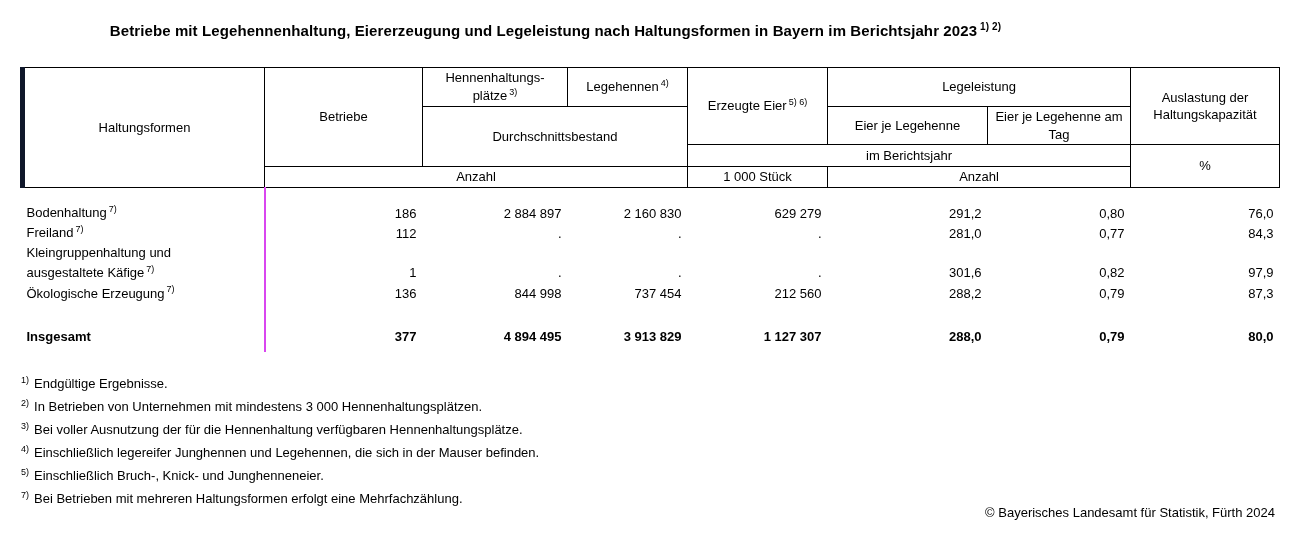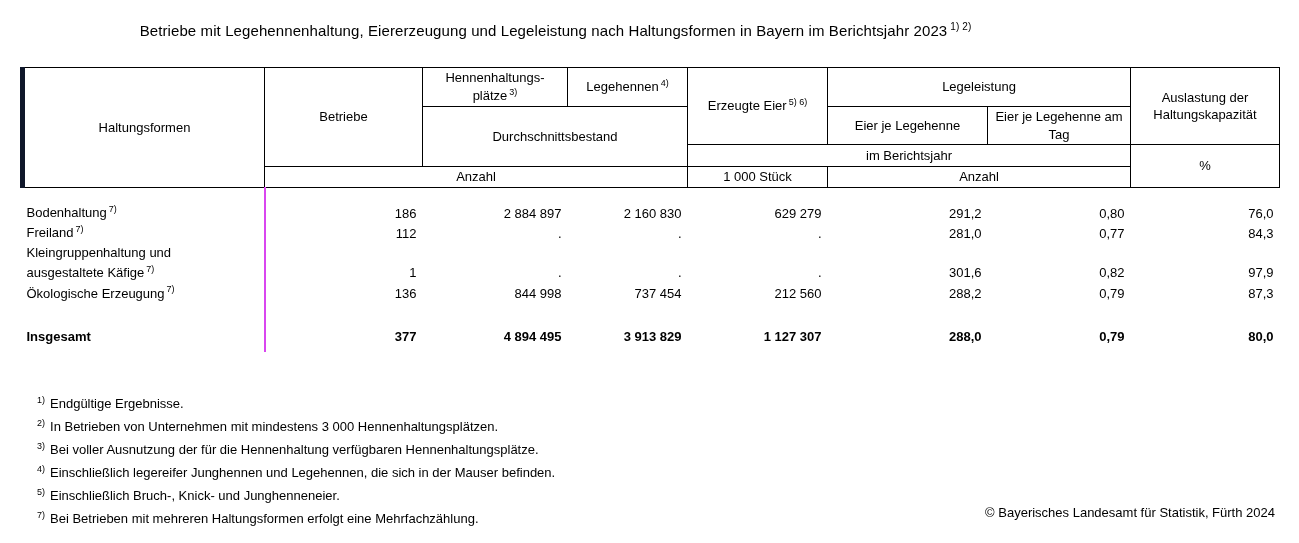--- a/index.html
+++ b/index.html
@@ -6,21 +6,21 @@
   html,body { background:#fff; }
   body {
     width:1299px; height:543px;
     font-family:"Liberation Sans", sans-serif;
     color:#000;
     position:relative;
     overflow:hidden;
   }
   .page-title {
     position:absolute; top:21px; left:0; width:1111px;
-    text-align:center; font-size:15px; font-weight:normal;
+    text-align:center; font-size:15px; font-weight:bold;
     letter-spacing:0.1px;
   }
   .page-title sup { font-size:10px; margin-left:3px; }
 
   table.stat {
     position:absolute; left:20px; top:67px;
     width:1257px; table-layout:fixed;
     border-collapse:collapse;
     font-size:13px;
   }
@@ -47,23 +47,22 @@
   tr.body-row { height:20px; }
   tr.body-row-tall { height:40px;margin-left:20px; }
   tr.body-row-last { height:21px;margin-left:32px; }
   tr.sp-gap { height:22px; }
   tr.total-row { height:20px; font-weight:bold; }
   tr.sp-bottom { height:6px; }
   td.total-label { text-align:left; padding-right:3px; font-weight:bold; }
   .lbl { line-height:20px; white-space:nowrap; }
 
   .footnotes {
-    position:absolute; left:21px; top:389px; width:900px;
+    position:absolute; left:21px; top:369px; width:900px;
     font-size:13px;
-    margin-left:16px;
   }
   .fn { height:23px; line-height:23px; white-space:nowrap; }
   .fn sup { font-size:9px; margin-right:5px; }
 
   .copyright {
     position:absolute; right:24px; top:505px;
     font-size:13px; text-align:right;margin-left:28px;
   }
 </style>
 </head>

